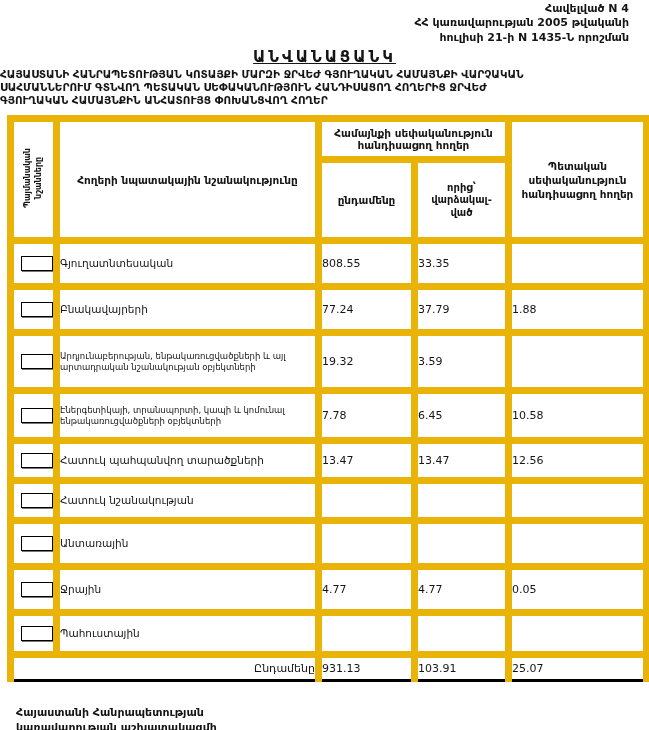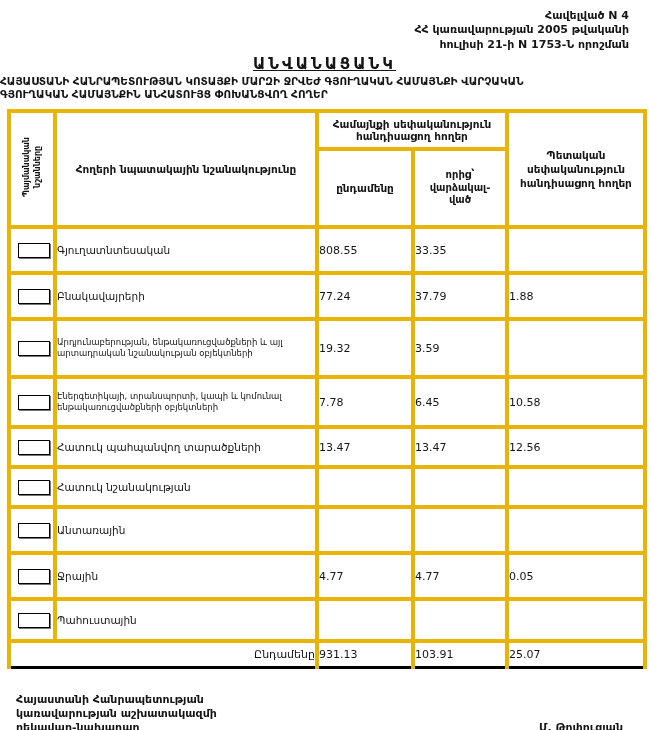--- a/index.html
+++ b/index.html
@@ -3,37 +3,37 @@
 <meta charset="utf-8">
 <style>
   html,body{margin:0;padding:0;background:#fff;}
   body{
     width:649px;height:730px;overflow:hidden;
     font-family:"DejaVu Sans",sans-serif;color:#151515;
     position:relative;
   }
   .annex{
     text-align:right;
-    padding:9px 20px 0 0;
+    padding:2px 20px 0 0;
     font-size:11px;font-weight:bold;line-height:1.3;
   }
   .doc-title{
     text-align:center;font-weight:bold;font-size:15px;
     letter-spacing:3px;margin-top:3px;text-decoration:underline;
   }
   .subtitle{
     text-align:left;font-weight:bold;font-size:10.5px;line-height:1.25;
     margin-top:2px;
   }
   table.main{
     border-collapse:collapse;table-layout:fixed;
     width:636px;margin:8px 0 0 7px;
   }
   table.main th, table.main td{
-    border:4px solid #eab308;
+    border:7px solid #eab308;
     padding:0;
     overflow:hidden;
     margin-top:28px;
   }
   th{font-weight:bold;vertical-align:middle;}
   .h-group{height:34px;font-size:10.5px;line-height:1.2;padding:0 6px;}
   .h-sub{height:74px;font-size:10.5px;}
   .h-purpose{font-size:10.5px;padding:0 10px;}
   .h-state{font-size:10.5px;line-height:1.35;padding:0 10px;}
   .h-leased{font-size:10px;line-height:1.25;}
@@ -77,27 +77,28 @@
     margin:24px 26px 0 16px;
     font-weight:bold;font-size:11px;line-height:1.3;
   }
 </style>
 </head>
 <body>
 
 <div class="annex">
   <div>Հավելված N 4</div>
   <div>ՀՀ կառավարության 2005 թվականի</div>
-  <div>հուլիսի 21-ի N 1753-Ն որոշման</div>
+  <div>հուլիսի 21-ի N 1435-Ն որոշման</div>
 </div>
 
 <div class="doc-title">ԱՆՎԱՆԱՑԱՆԿ</div>
 
 <div class="subtitle">
   <div>ՀԱՅԱՍՏԱՆԻ ՀԱՆՐԱՊԵՏՈՒԹՅԱՆ ԿՈՏԱՅՔԻ ՄԱՐԶԻ ՋՐՎԵԺ ԳՅՈՒՂԱԿԱՆ ՀԱՄԱՅՆՔԻ ՎԱՐՉԱԿԱՆ</div>
+  <div>ՍԱՀՄԱՆՆԵՐՈՒՄ ԳՏՆՎՈՂ ՊԵՏԱԿԱՆ ՍԵՓԱԿԱՆՈՒԹՅՈՒՆ ՀԱՆԴԻՍԱՑՈՂ ՀՈՂԵՐԻՑ ՋՐՎԵԺ</div>
   <div>ԳՅՈՒՂԱԿԱՆ ՀԱՄԱՅՆՔԻՆ ԱՆՀԱՏՈՒՅՑ ՓՈԽԱՆՑՎՈՂ ՀՈՂԵՐ</div>
 </div>
 
 <table class="main">
   <colgroup>
     <col style="width:46px">
     <col style="width:262px">
     <col style="width:96px">
     <col style="width:94px">
     <col style="width:138px">

